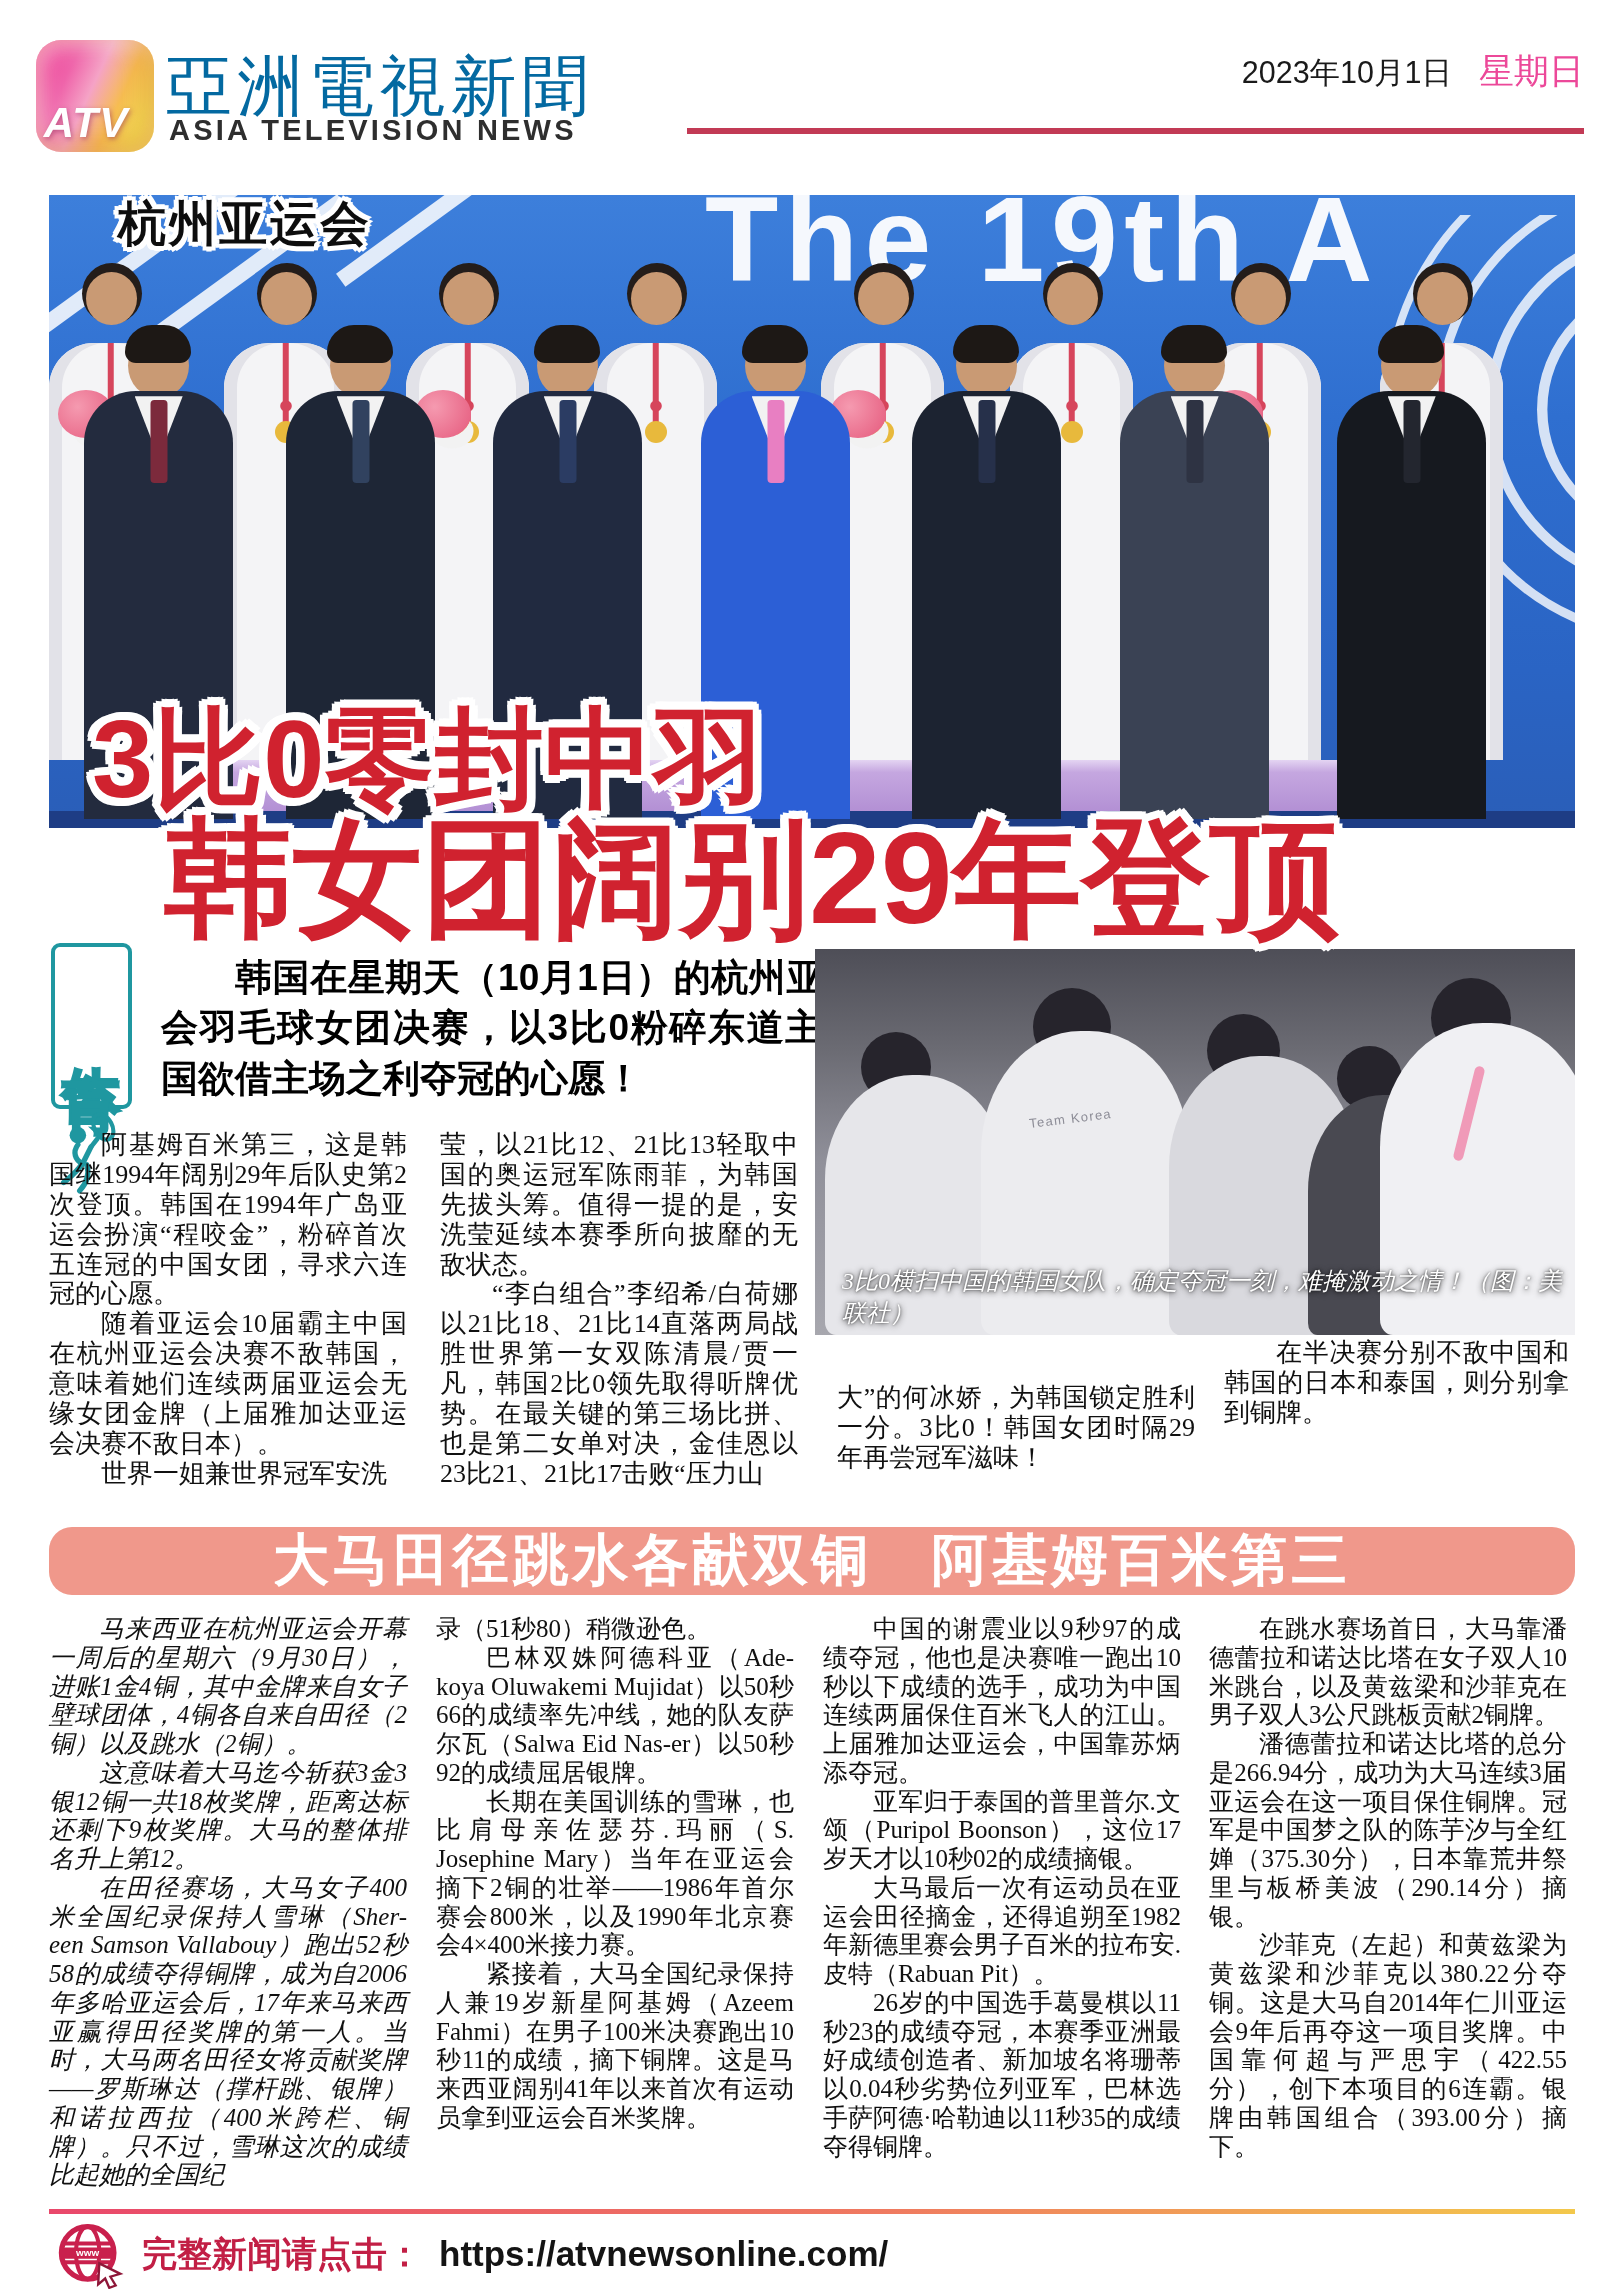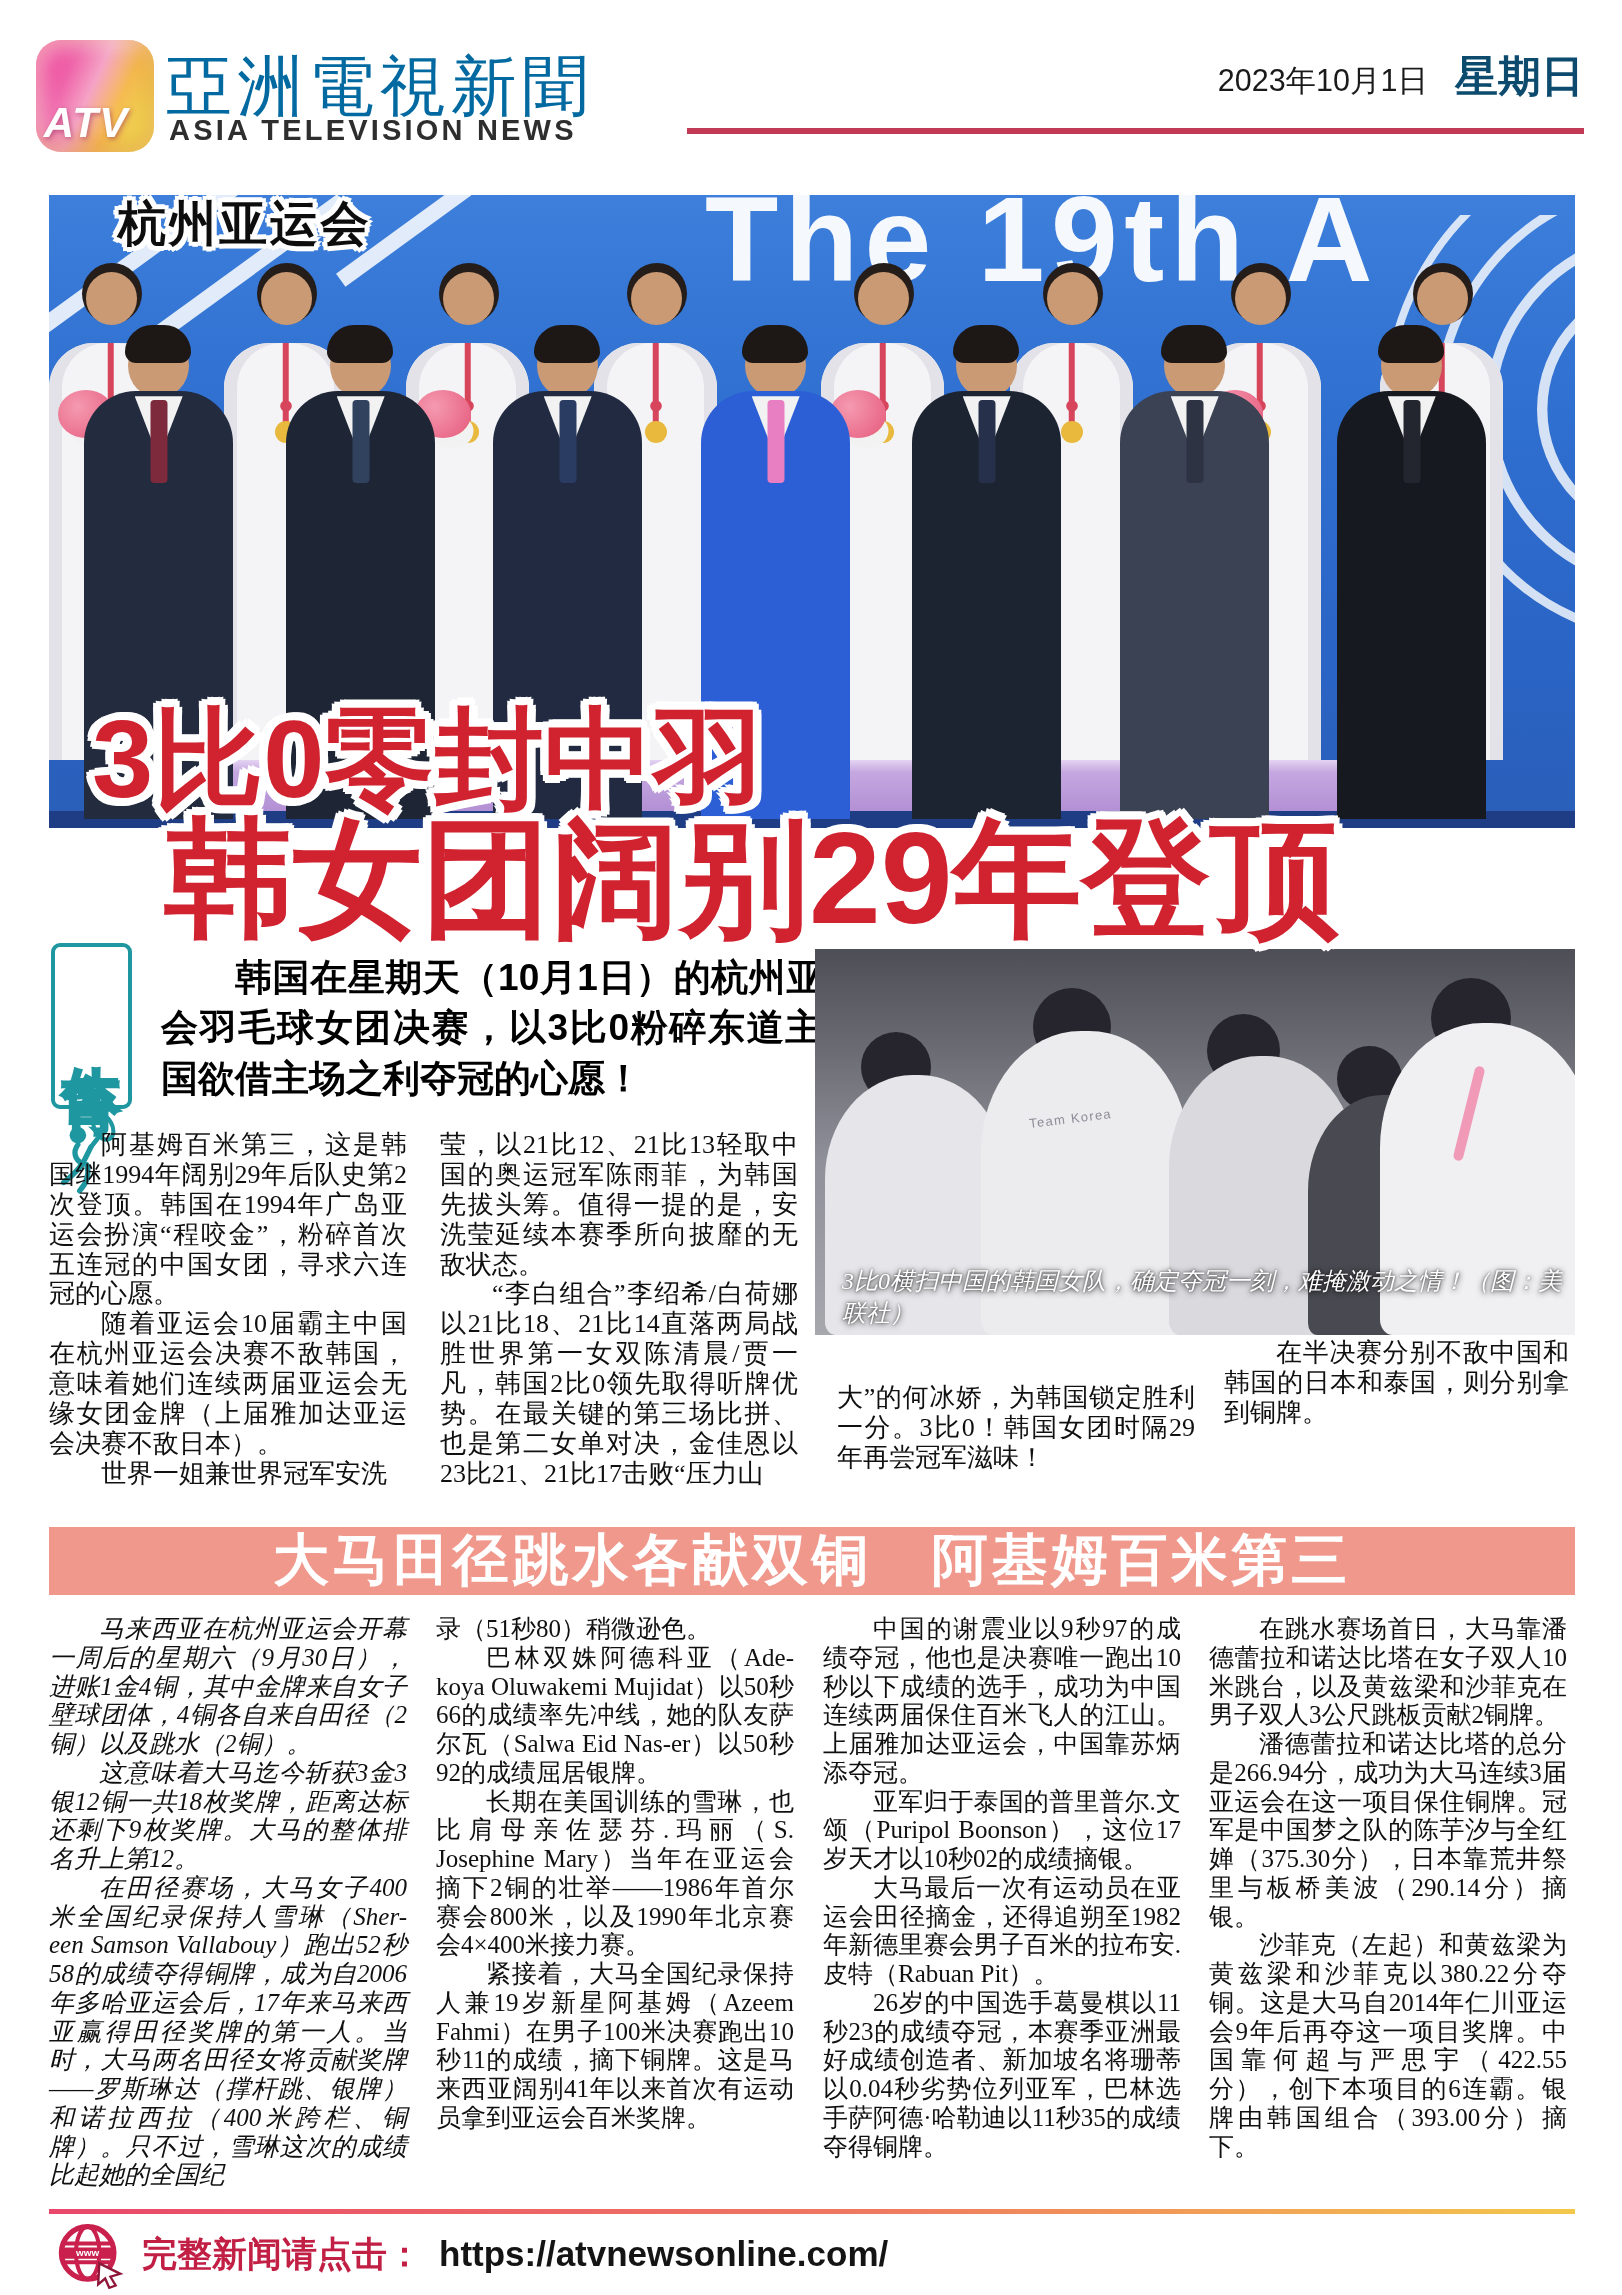--- a/index.html
+++ b/index.html
@@ -10,21 +10,21 @@
   .logo{position:absolute;left:36px;top:40px;width:118px;height:112px;border-radius:25px;
         background:linear-gradient(115deg,#ee2f8d 0%,#ef64aa 28%,#f5a3c6 46%,#f6bd52 66%,#f3dd55 84%,#f8ef6d 100%);
         box-shadow:inset -9px -6.5px 26px rgba(215,120,40,.45), inset 7.8px 6.5px 19.5px rgba(255,255,255,.5);}
   .logo span{position:absolute;left:7.8px;bottom:5.2px;font-size:42px;font-weight:900;font-style:italic;
         color:#fff;letter-spacing:1.3px;text-shadow:1.3px 1.9px 5.2px rgba(150,40,90,.55);}
   .title-zh{position:absolute;left:166px;top:42px;font-size:66px;font-weight:400;letter-spacing:5.2px;color:#0369a1;}
   .title-en{position:absolute;left:169px;top:114px;font-size:29px;font-weight:700;letter-spacing:3.2px;color:#2e2e2e;}
   .head-rule{position:absolute;left:687px;top:128px;width:897px;height:5.8px;background:#c23a55;}
   .date-wrap{position:absolute;right:39px;top:48px;display:flex;align-items:baseline;gap:27px;}
   .date-txt{font-size:30.5px;color:#1a1a1a;}
-  .weekday-txt{font-size:43px;font-weight:700;color:#0c4a6e;}
+  .weekday-txt{font-size:35px;font-weight:400;color:#ec4899;}
 
   
   .photo-main{position:absolute;left:49px;top:195px;width:1526px;height:633px;overflow:hidden;
         background:linear-gradient(180deg,#3d7fdb 0%,#2f6fd0 35%,#2a64c4 75%,#2a5eb8 100%);}
   .wm{position:absolute;left:656px;top:-25px;font-size:120px;font-weight:800;letter-spacing:6.5px;
         color:rgba(255,255,255,.95);white-space:nowrap;z-index:1;}
   .stripe{position:absolute;background:rgba(255,255,255,.85);height:15.6px;transform:rotate(-36deg);z-index:1;}
   .arcs{position:absolute;right:-13px;top:19.5px;z-index:1;opacity:.8;}
   
   .wfig{position:absolute;top:0;width:130px;height:633px;z-index:2;}
@@ -84,21 +84,21 @@
   .p2fig{position:absolute;bottom:0;}
   .p2head{position:absolute;border-radius:50%;background:#26242c;}
   .p2body{position:absolute;bottom:0;border-radius:48% 48% 6% 6%/40% 40% 5% 5%;}
   .p2lan{position:absolute;width:10.4px;height:97px;background:#f09ab8;transform:rotate(14deg);border-radius:5.2px;}
   .jersey{position:absolute;font-size:13px;color:#8d8d97;transform:rotate(-7deg);letter-spacing:1.3px;}
   .caption{position:absolute;left:27px;right:13px;bottom:6.5px;font-size:24px;font-style:italic;color:#fff;
         font-family:"Liberation Serif",serif;text-shadow:0 1.3px 6.5px rgba(0,0,0,.85),0 0 2.6px rgba(0,0,0,.6);z-index:5;}
 
   
   .banner2{position:absolute;left:49px;top:1527px;width:1526px;height:68px;background:#f0988b;
-        display:flex;align-items:center;justify-content:center;}
+        display:flex;align-items:center;justify-content:center;border-radius:23px;}
   .banner2 span{font-size:56px;font-weight:900;color:#fff;letter-spacing:3.9px;white-space:nowrap;}
 
   
   .foot-rule{position:absolute;left:49px;top:2209px;width:1526px;height:5.2px;
         background:linear-gradient(90deg,#e9486b 0%,#ef7a60 55%,#f3c84b 100%);}
   .footer{position:absolute;left:55px;top:2219px;display:flex;align-items:center;gap:17px;}
   .foot-label{font-size:35px;font-weight:900;color:#c21f45;}
   .foot-url{font-size:35px;font-weight:700;color:#141414;}
 </style>
 </head>

